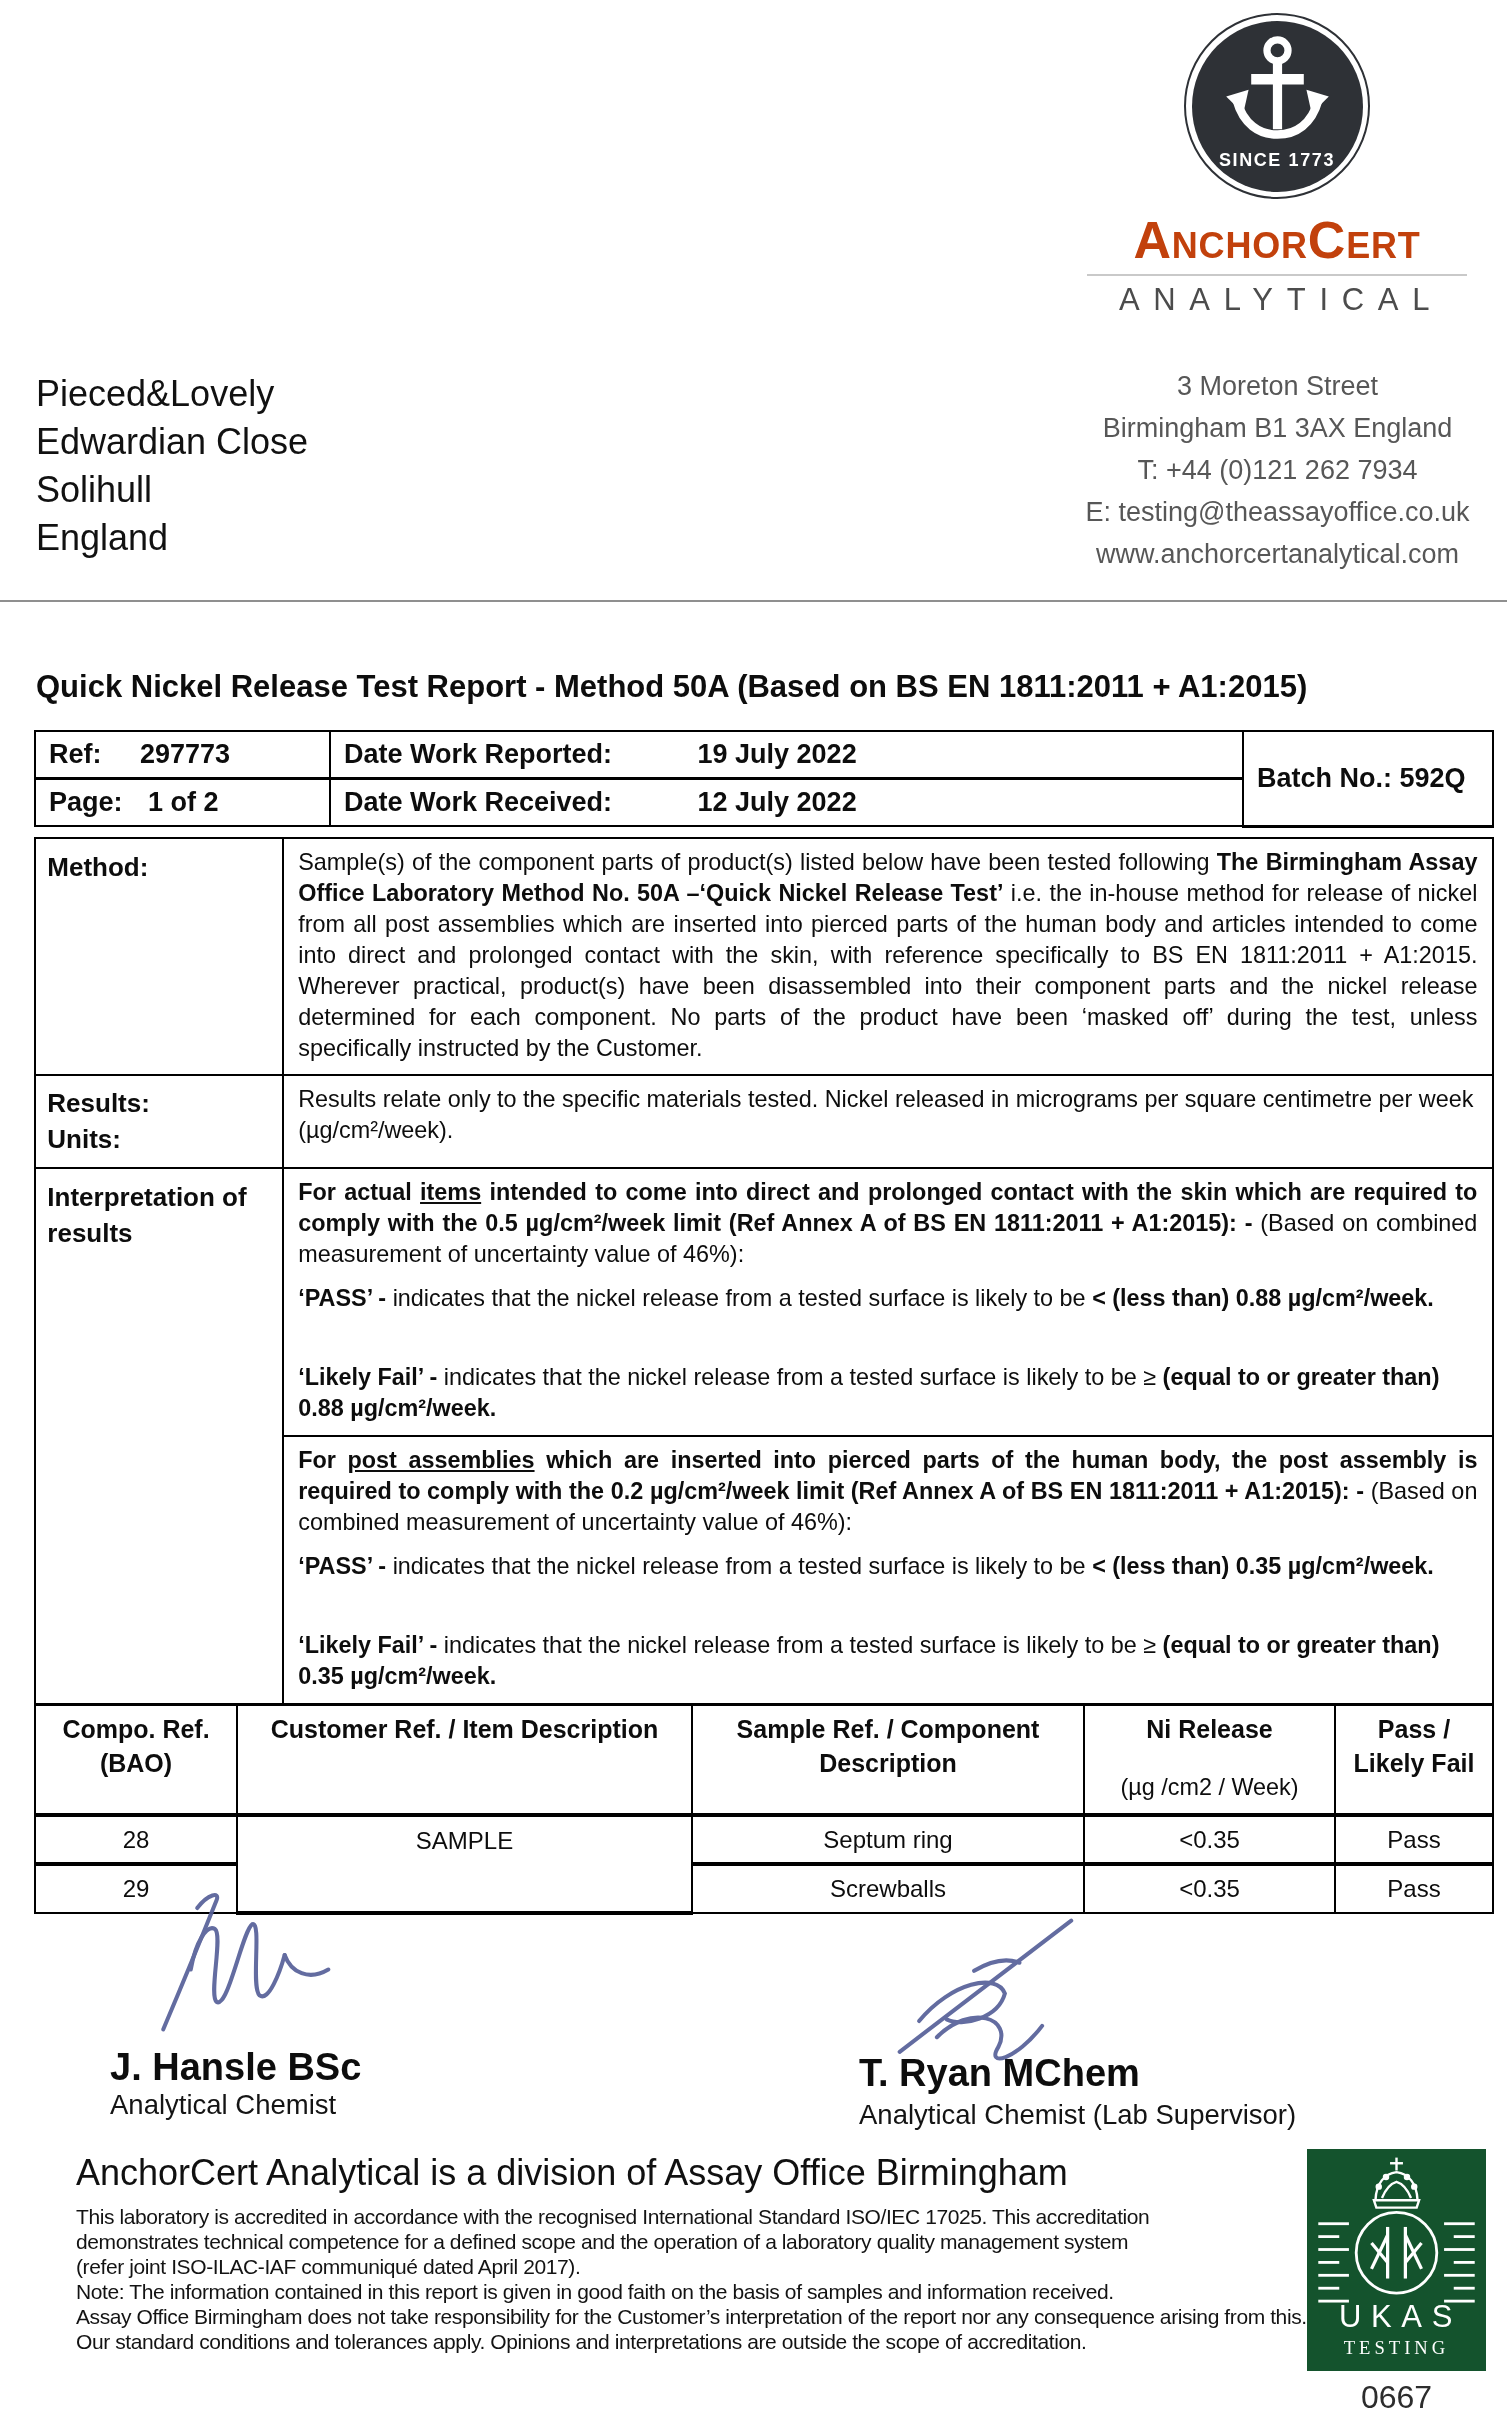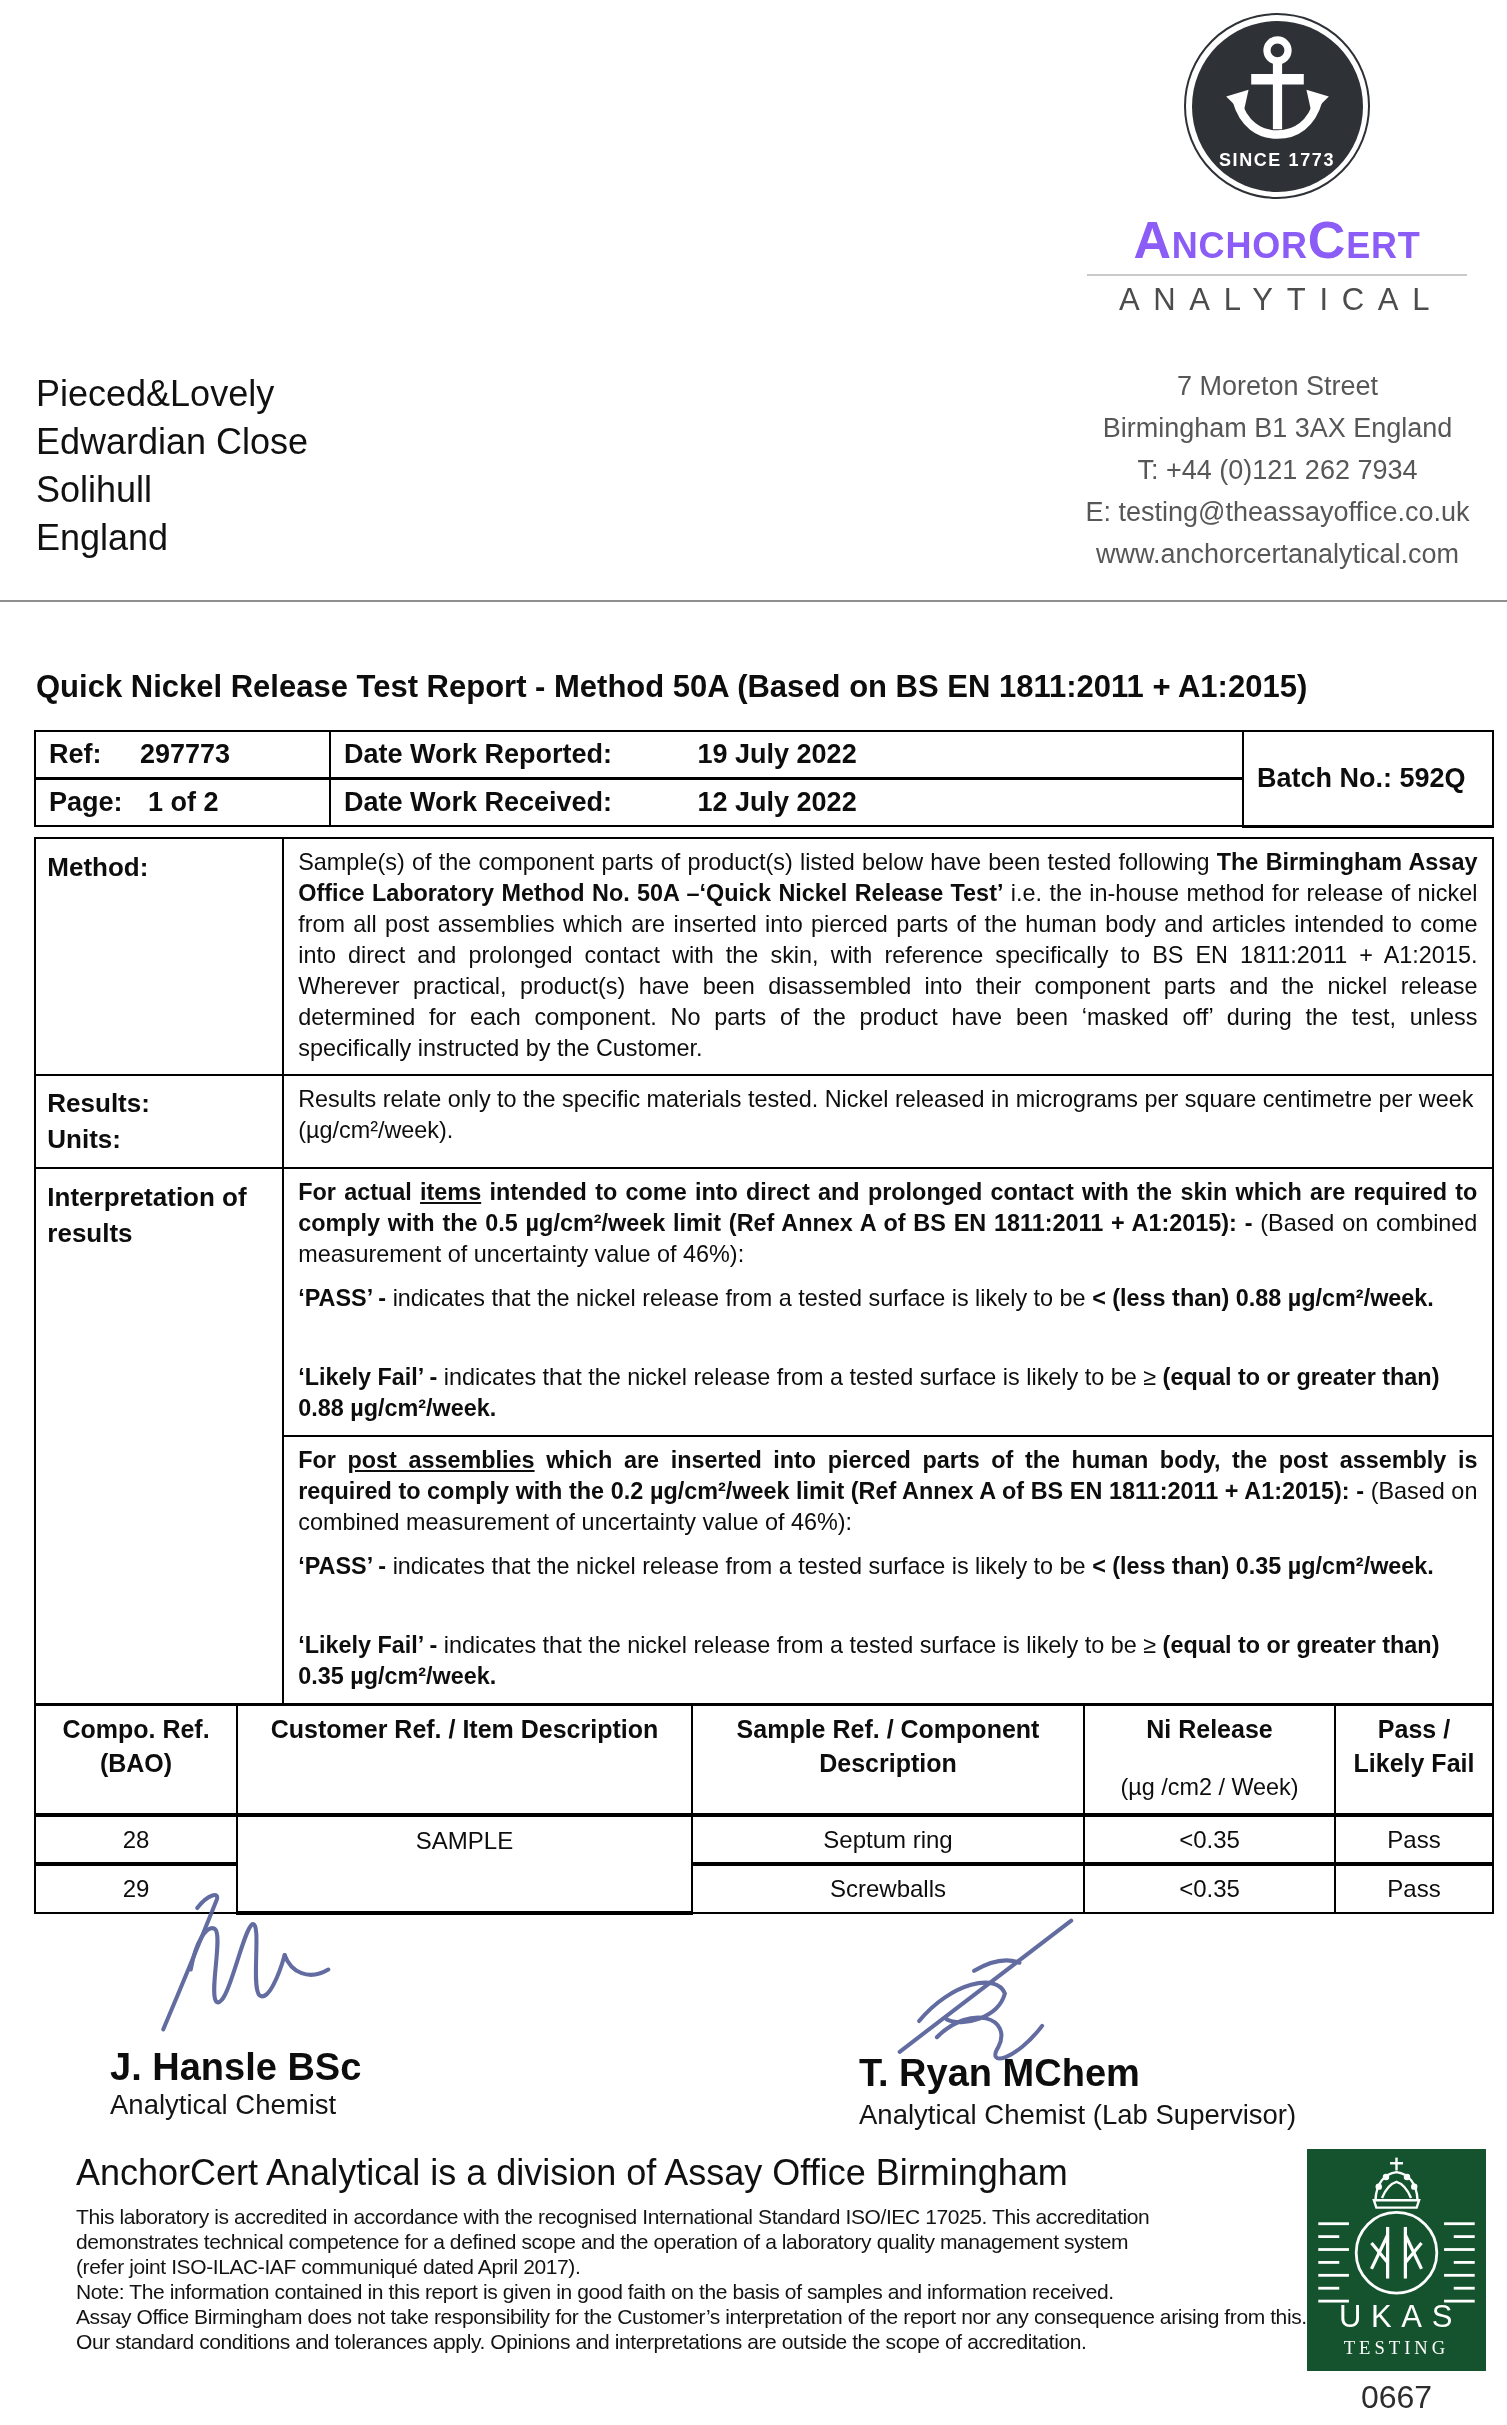--- a/index.html
+++ b/index.html
@@ -7,21 +7,21 @@
         font-family:"Liberation Sans",sans-serif;color:#1a1a1a;border-radius:14px;}
 
   
   .logo{position:absolute;left:1067px;top:13px;width:420px;text-align:center;}
   .logo-outer{width:171px;height:171px;margin:0 auto;border:2.4px solid #2e3136;border-radius:50%;
               background:#ffffff;padding:5.7px;}
   .logo-inner{position:relative;width:171px;height:171px;border-radius:50%;background:#2e3136;}
   .logo-inner svg{position:absolute;left:19.4px;top:11.3px;}
   .since{position:absolute;left:0;right:0;bottom:21px;color:#ffffff;font-size:18px;font-weight:bold;
          letter-spacing:1.6px;}
-  .brand{margin-top:14.6px;font-variant:small-caps;font-weight:bold;font-size:52px;color:#8b5cf6;
+  .brand{margin-top:14.6px;font-variant:small-caps;font-weight:bold;font-size:52px;color:#c2410c;
          letter-spacing:0.8px;line-height:1;}
   .brand-rule{width:380px;height:1.6px;background:#c9c9c9;margin:8px auto 6.5px auto;}
   .brand-sub{font-size:31px;letter-spacing:13.7px;color:#4c4c4c;padding-left:8px;}
 
   .cust-addr{position:absolute;left:36px;top:370px;font-size:36px;line-height:48px;color:#111111;}
   .lab-addr{position:absolute;left:1051px;top:365px;width:453px;text-align:center;
             font-size:27px;line-height:42px;color:#575757;}
   .hdr-rule{position:absolute;left:0;top:600px;width:1507px;height:1.6px;background:#8f8f8f;}
 
   
@@ -106,21 +106,21 @@
     <div class="brand-sub">ANALYTICAL</div>
   </div>
 
   <div class="cust-addr">
     <div>Pieced&amp;Lovely</div>
     <div>Edwardian Close</div>
     <div>Solihull</div>
     <div>England</div>
   </div>
   <div class="lab-addr">
-    <div>7 Moreton Street</div>
+    <div>3 Moreton Street</div>
     <div>Birmingham B1 3AX England</div>
     <div>T: +44 (0)121 262 7934</div>
     <div>E: testing@theassayoffice.co.uk</div>
     <div>www.anchorcertanalytical.com</div>
   </div>
   <div class="hdr-rule"></div>
 
   <h1 class="title">Quick Nickel Release Test Report - Method 50A (Based on BS EN 1811:2011 + A1:2015)</h1>
 
   <table class="ref-table">

